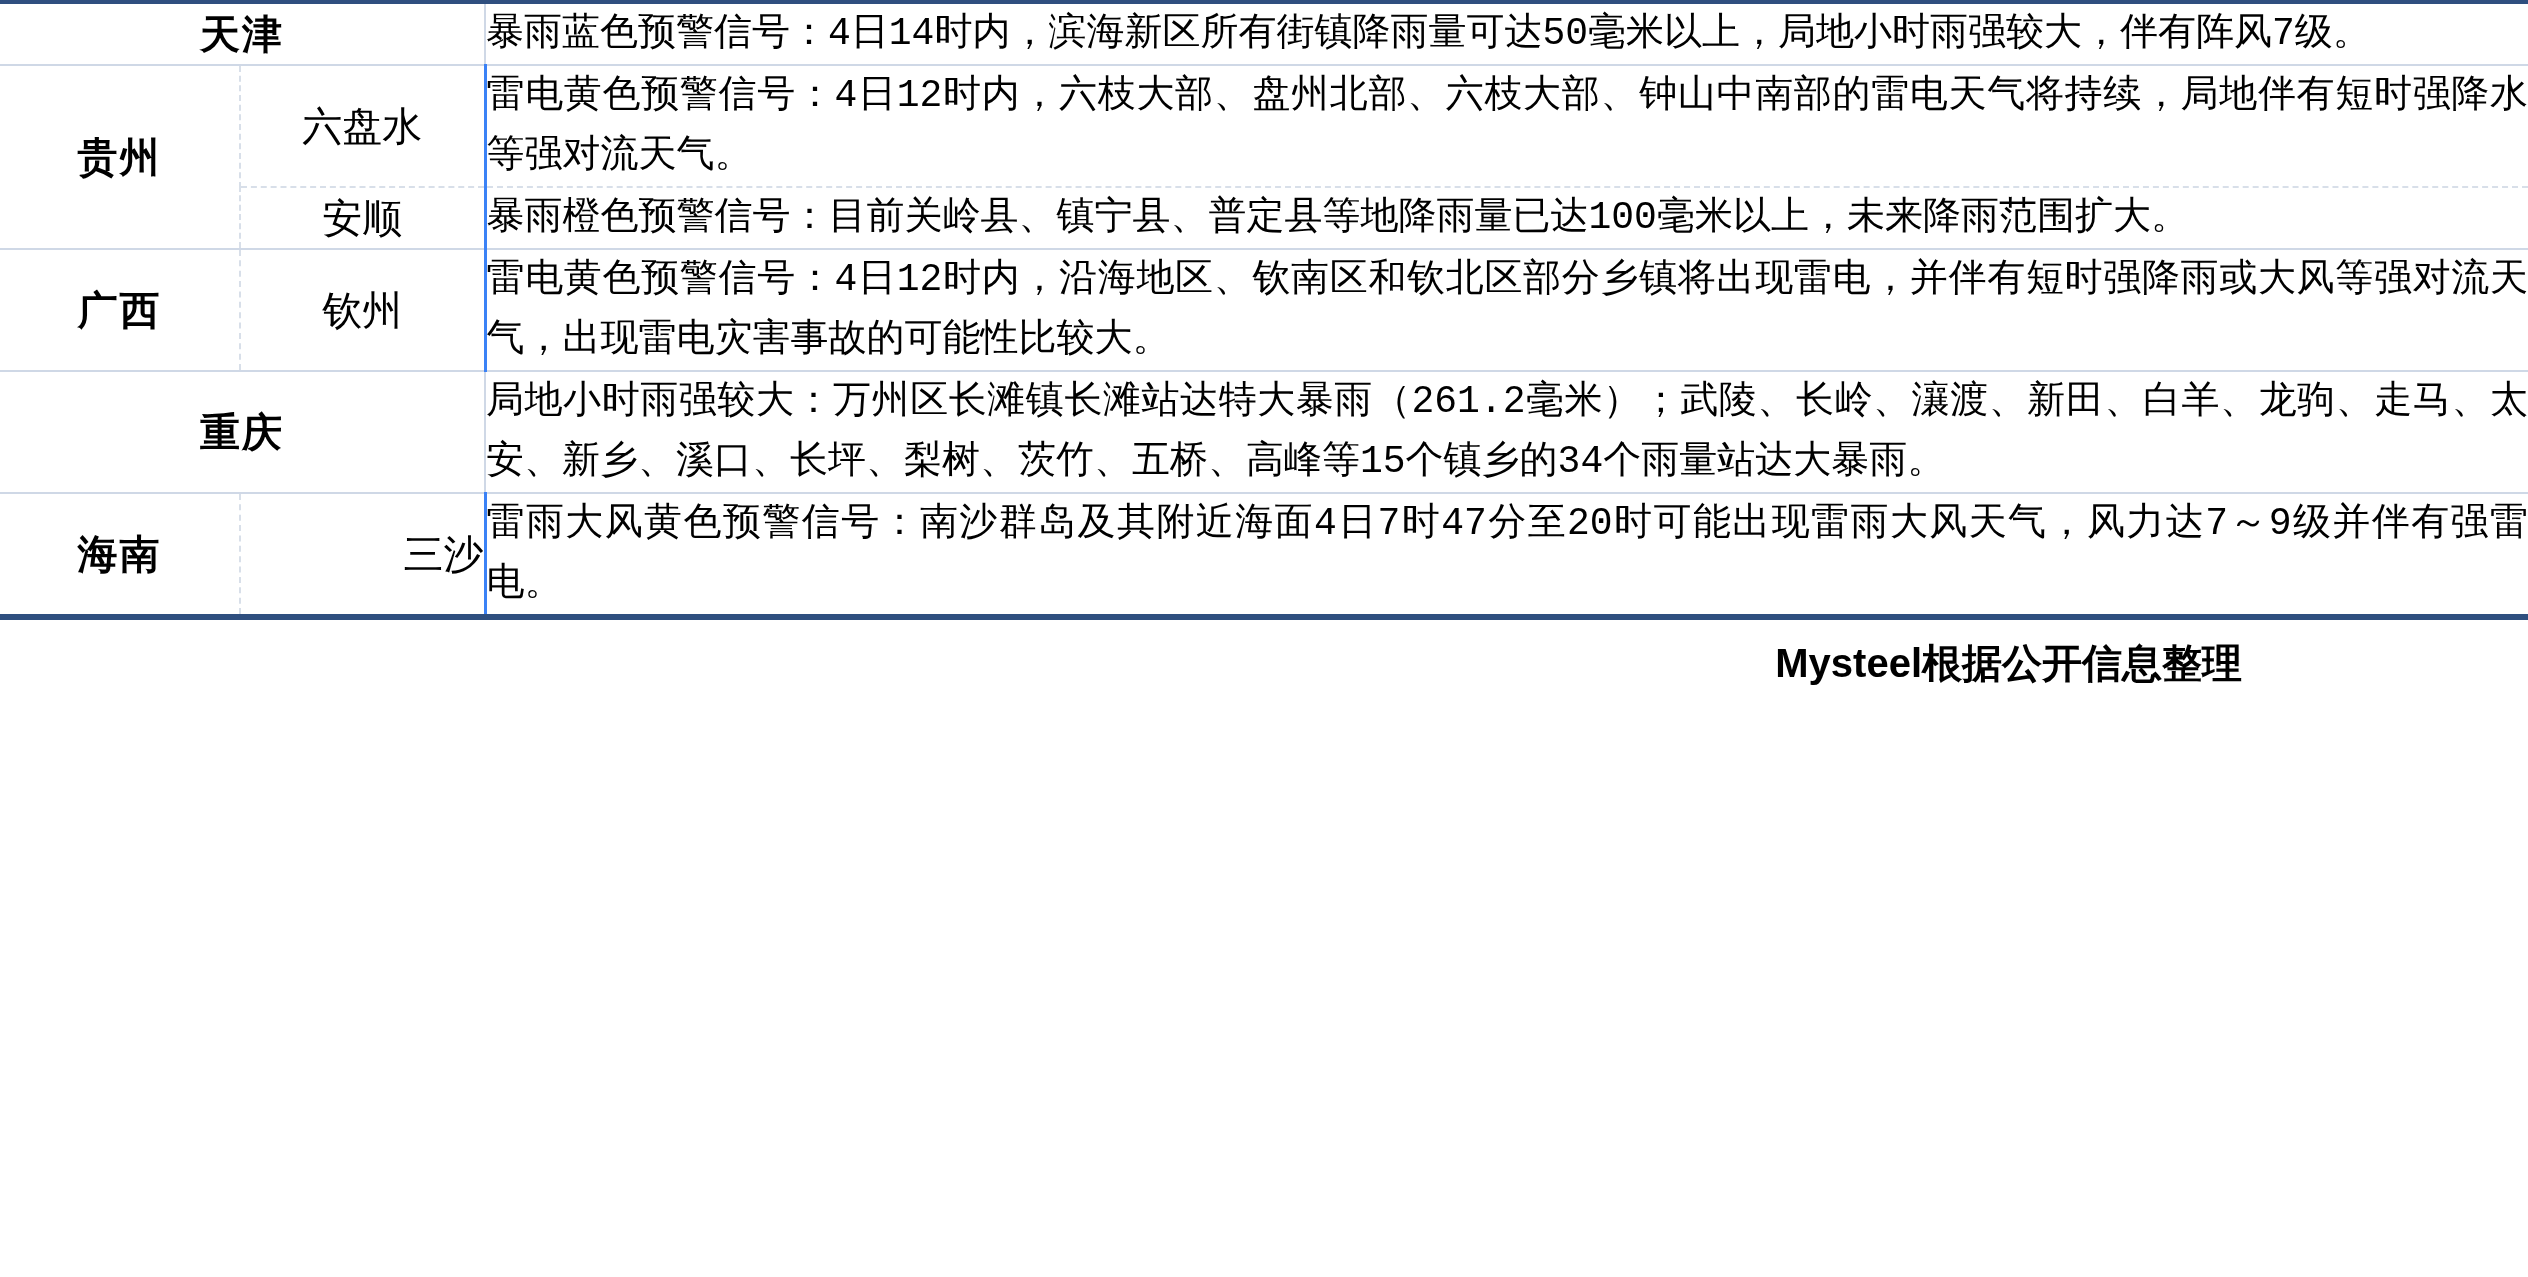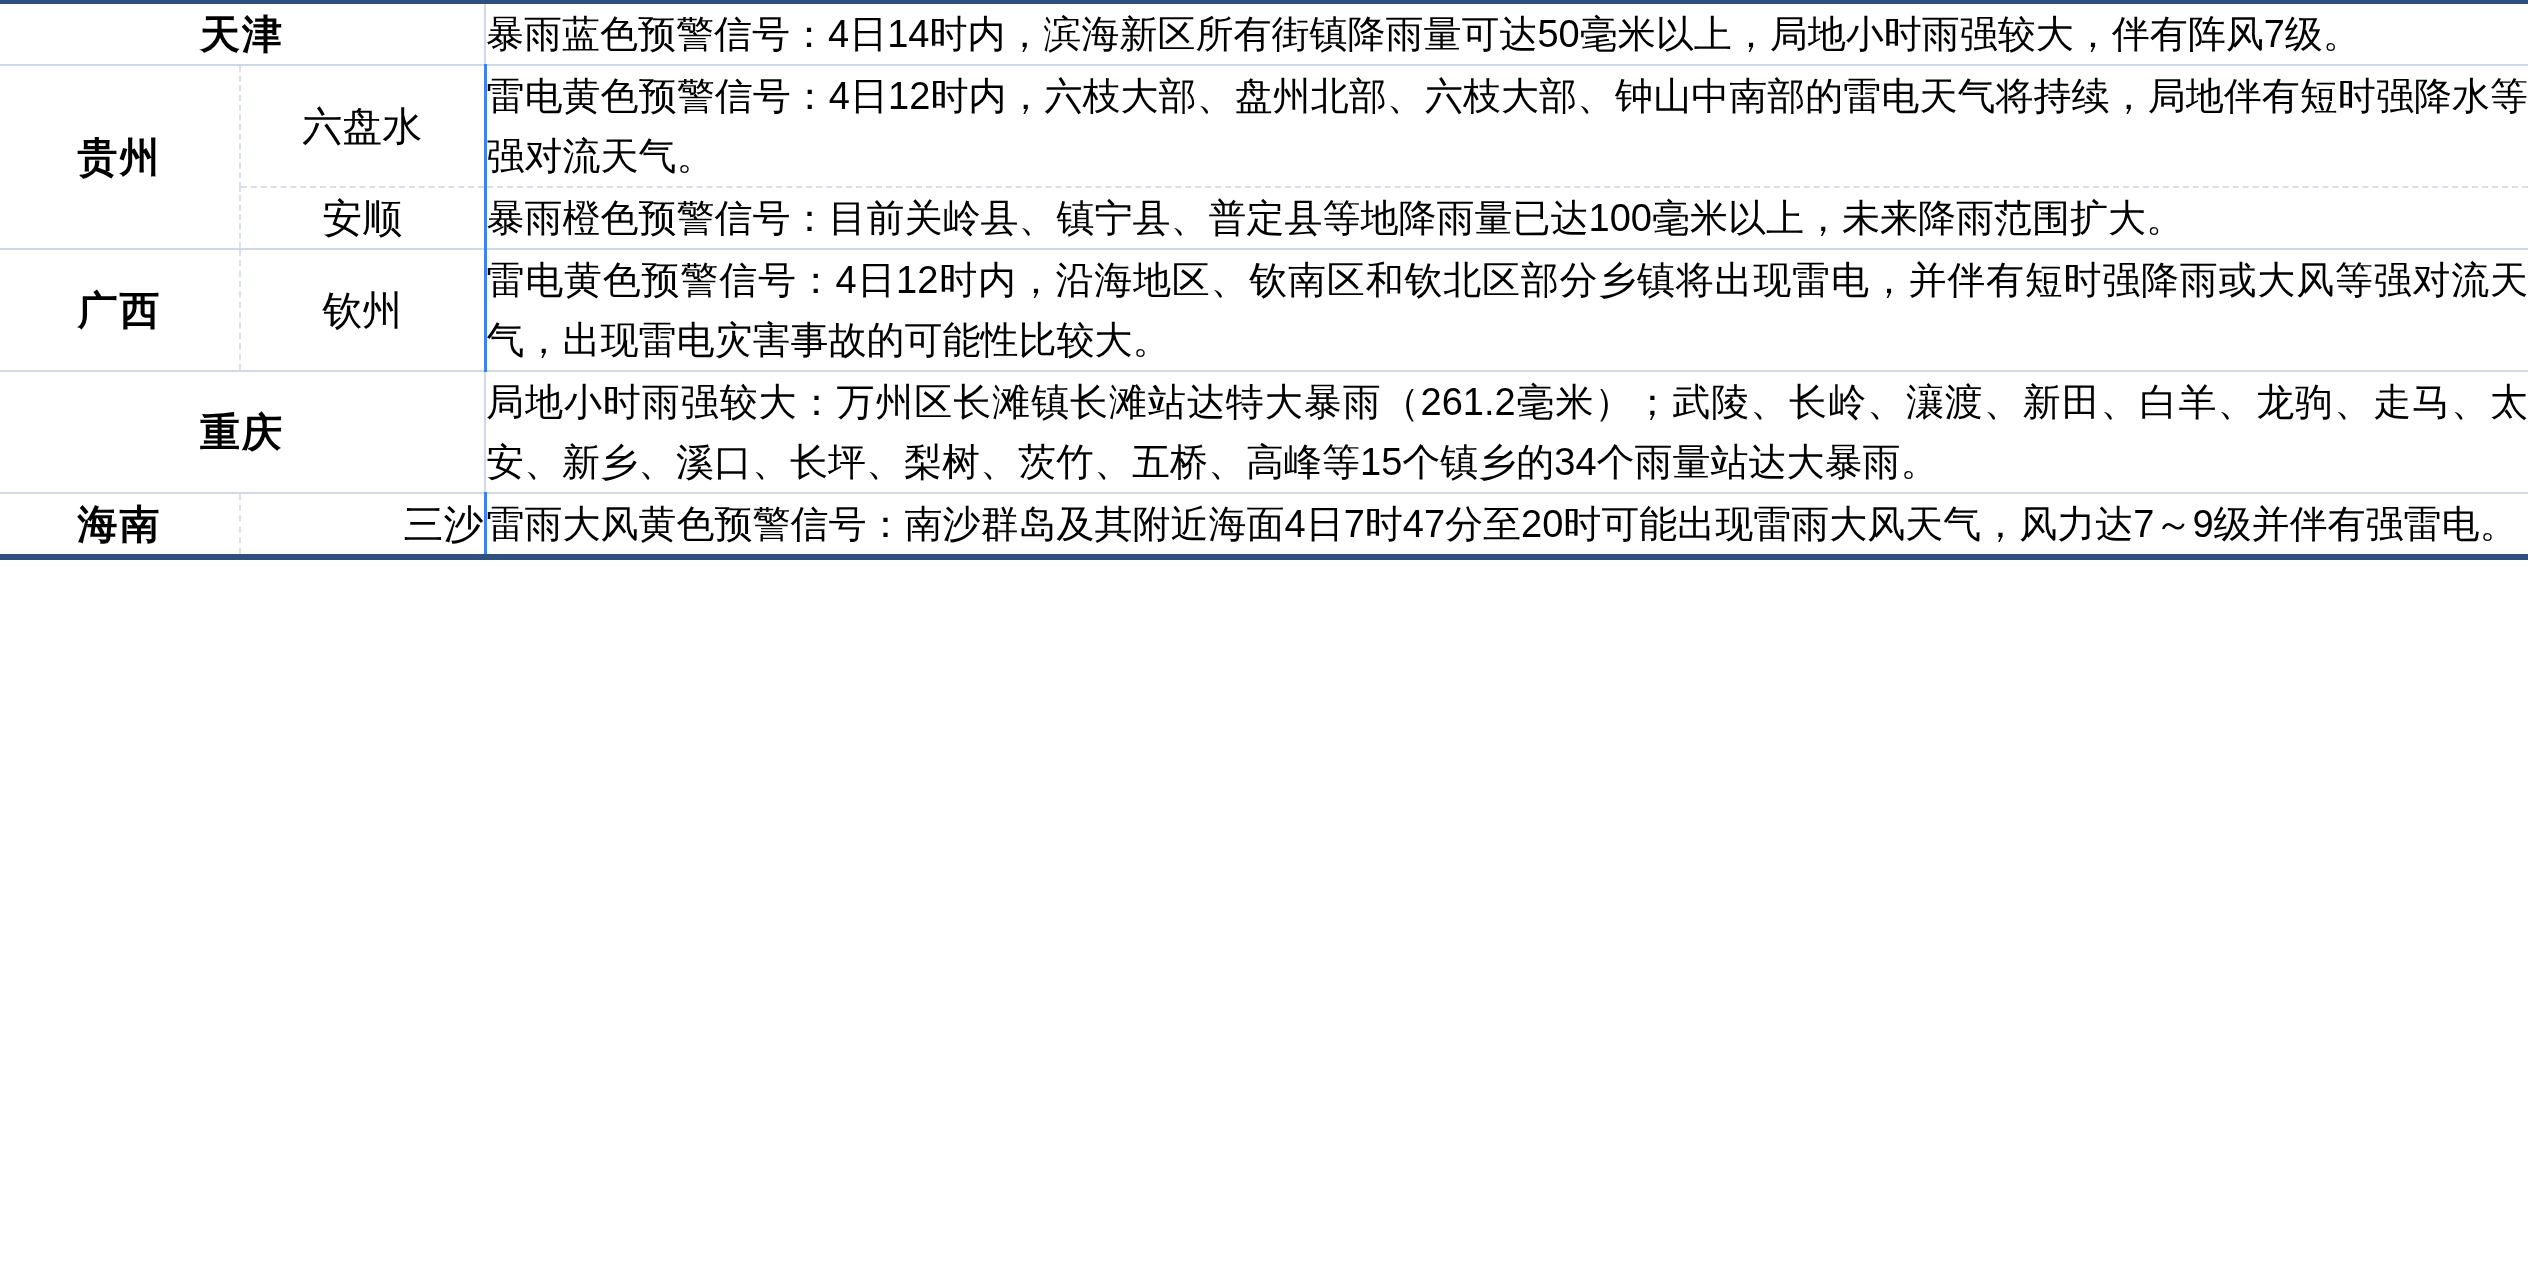--- a/index.html
+++ b/index.html
@@ -48,20 +48,21 @@
   .city-cell {
     text-align: center;
     font-size: 40px;
     border-right: 3px solid #3b82f6;
   }
   .text-cell {
     font-size: 38px;
     line-height: 1.58;
     padding: 18px 26px 18px 16px;
     text-align: justify;
+    font-family: Liberation Mono, monospace;
   }
   .topline {
     height: 4px;
     background: #2f4f7f;
     width: 2528px;
   }
   .bottomline {
     height: 6px;
     background: #2f4f7f;
     width: 2528px;
@@ -126,14 +127,17 @@
       <tr>
         <td class="province-cell split-right" style="border-bottom:none;">海南</td>
         <td class="city-cell" style="border-bottom:none;text-align:right;">三沙</td>
         <td class="text-cell" style="border-bottom:none;border-radius:29px;">雷雨大风黄色预警信号：南沙群岛及其附近海面4日7时47分至20时可能出现雷雨大风天气，风力达7～9级并伴有强雷电。</td>
       </tr>
     </tbody>
   </table>
 
   <div class="bottomline"></div>
 
+  <div class="footer">
+    <span class="footer-text">Mysteel根据公开信息整理</span>
+  </div>
 
 </div>
 
 </body></html>

